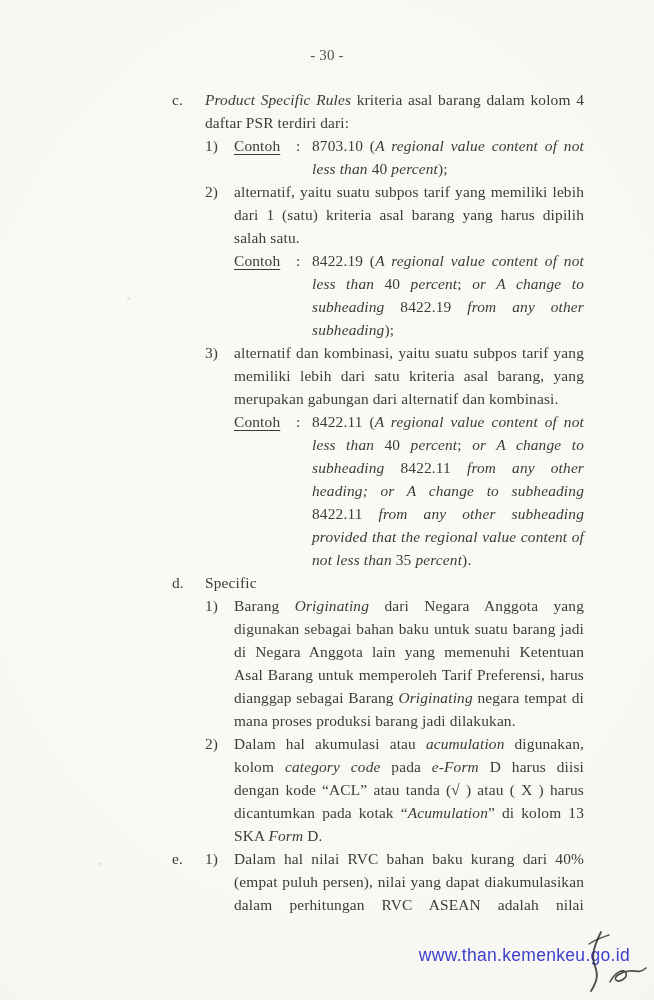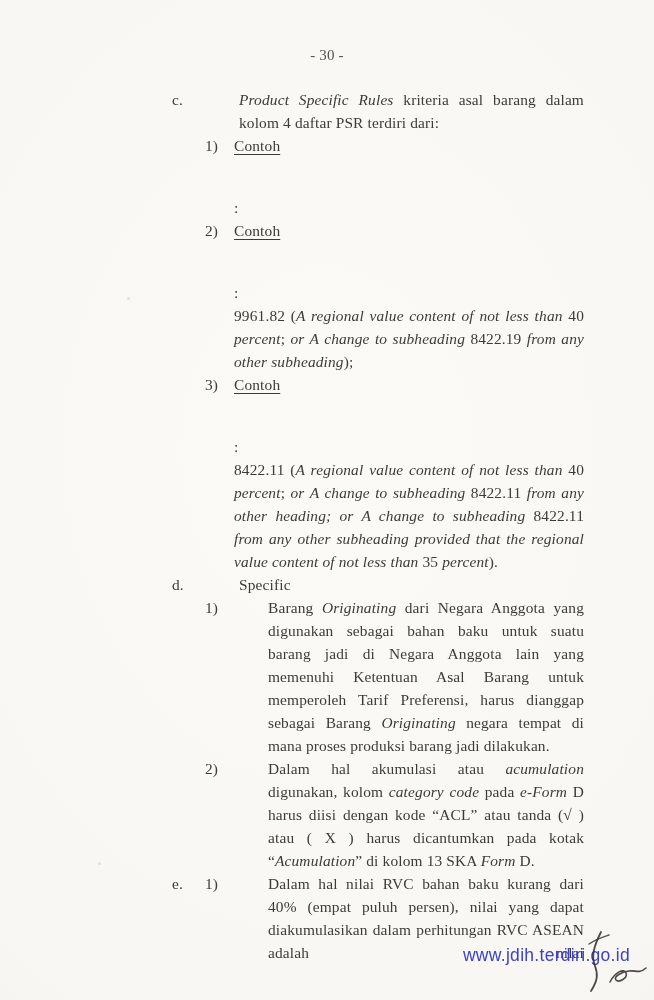--- a/index.html
+++ b/index.html
@@ -31,24 +31,24 @@
   .doc-body{
     position:absolute;
     top:88px;left:172px;right:70px;
   }
   .row1{display:flex;align-items:flex-start;}
   .lbl1{flex:0 0 33px;}
   .bod1{flex:1;min-width:0;}
   .row2{display:flex;align-items:flex-start;}
   .lbl2{flex:0 0 29px;}
   .bod2{flex:1;min-width:0;}
-  .para{text-align:justify;margin-left:34px;}
+  .para{text-align:justify;}
   .jlast{text-align-last:justify;}
   .it{font-style:italic;}
-  .contoh{display:flex;align-items:flex-start;flex-direction:column;}
+  .contoh{display:flex;align-items:flex-start;}
   .contoh-lbl{flex:0 0 62px;text-decoration:underline;text-underline-offset:3px;}
   .contoh-colon{flex:0 0 16px;}
   .contoh-body{flex:1;min-width:0;text-align:justify;}
   .watermark{
     position:absolute;
     top:944px;right:24px;
     font-family:"Liberation Sans","DejaVu Sans",sans-serif;
     font-size:17.5px;
     letter-spacing:.3px;
     color:var(--wm);
@@ -75,36 +75,39 @@
       <div class="row1">
         <div class="lbl1">c.</div>
         <div class="bod1">
           <div class="para"><span class="it">Product Specific Rules</span><span class="rm"> kriteria asal barang dalam kolom 4 daftar PSR terdiri dari:</span></div>
           <div class="row2">
             <div class="lbl2">1)</div>
             <div class="bod2">
               <div class="contoh">
                 <span class="contoh-lbl">Contoh</span>
                 <span class="contoh-colon">:</span>
+                <div class="contoh-body"><span class="rm">8703.10 (</span><span class="it">A regional value content of not less than </span><span class="rm">40</span><span class="it"> percent</span><span class="rm">);</span></div>
               </div>
             </div>
           </div>
           <div class="row2">
             <div class="lbl2">2)</div>
             <div class="bod2">
+              <div class="para"><span class="rm">alternatif, yaitu suatu subpos tarif yang memiliki lebih dari 1 (satu) kriteria asal barang yang harus dipilih salah satu.</span></div>
               <div class="contoh">
                 <span class="contoh-lbl">Contoh</span>
                 <span class="contoh-colon">:</span>
-                <div class="contoh-body"><span class="rm">9961.82 (</span><span class="it">A regional value content of not less than </span><span class="rm">40</span><span class="it"> percent</span><span class="rm">; </span><span class="it">or A change to subheading</span><span class="rm"> 8422.19 </span><span class="it">from any other subheading</span><span class="rm">);</span></div>
+                <div class="contoh-body"><span class="rm">8422.19 (</span><span class="it">A regional value content of not less than </span><span class="rm">40</span><span class="it"> percent</span><span class="rm">; </span><span class="it">or A change to subheading</span><span class="rm"> 8422.19 </span><span class="it">from any other subheading</span><span class="rm">);</span></div>
               </div>
             </div>
           </div>
           <div class="row2">
             <div class="lbl2">3)</div>
             <div class="bod2">
+              <div class="para"><span class="rm">alternatif dan kombinasi, yaitu suatu subpos tarif yang memiliki lebih dari satu kriteria asal barang, yang merupakan gabungan dari alternatif dan kombinasi.</span></div>
               <div class="contoh">
                 <span class="contoh-lbl">Contoh</span>
                 <span class="contoh-colon">:</span>
                 <div class="contoh-body"><span class="rm">8422.11 (</span><span class="it">A regional value content of not less than </span><span class="rm">40</span><span class="it"> percent</span><span class="rm">; </span><span class="it">or A change to subheading</span><span class="rm"> 8422.11 </span><span class="it">from any other heading; or A change to subheading</span><span class="rm"> 8422.11 </span><span class="it">from any other subheading provided that the regional value content of not less than </span><span class="rm">35</span><span class="it"> percent</span><span class="rm">).</span></div>
               </div>
             </div>
           </div>
         </div>
       </div>
       <div class="row1">
@@ -134,21 +137,21 @@
               <div class="para jlast"><span class="rm">Dalam hal nilai RVC bahan baku kurang dari 40% (empat puluh persen), nilai yang dapat diakumulasikan dalam perhitungan RVC ASEAN adalah nilai</span></div>
             </div>
           </div>
         </div>
       </div>
     </div>
 
   <div class="speck" style="left:127px;top:297px"></div>
   <div class="speck" style="left:98px;top:862px"></div>
 
-  <div class="watermark">www.jdih.terdiri.go.id</div>
+  <div class="watermark">www.than.kemenkeu.go.id</div>
 
   <svg class="pen-overlay" viewBox="0 0 654 1000">
     <path d="M601,932 C594,946 591,956 595,966 C598,974 598,980 591,991" fill="none" stroke="currentColor" stroke-width="1.8" stroke-linecap="round" opacity="0.85"></path>
     <path d="M589,944 C596,939 603,937 609,935" fill="none" stroke="currentColor" stroke-width="1.5" stroke-linecap="round" opacity="0.8"></path>
     <path d="M610,982 C615,972 624,968 626,973 C628,978 619,983 616,980 C613,977 621,972 629,971 C636,970 639,974 646,968" fill="none" stroke="currentColor" stroke-width="1.6" stroke-linecap="round" opacity="0.85"></path>
   </svg>
 
 </div>
 
 </body></html>

